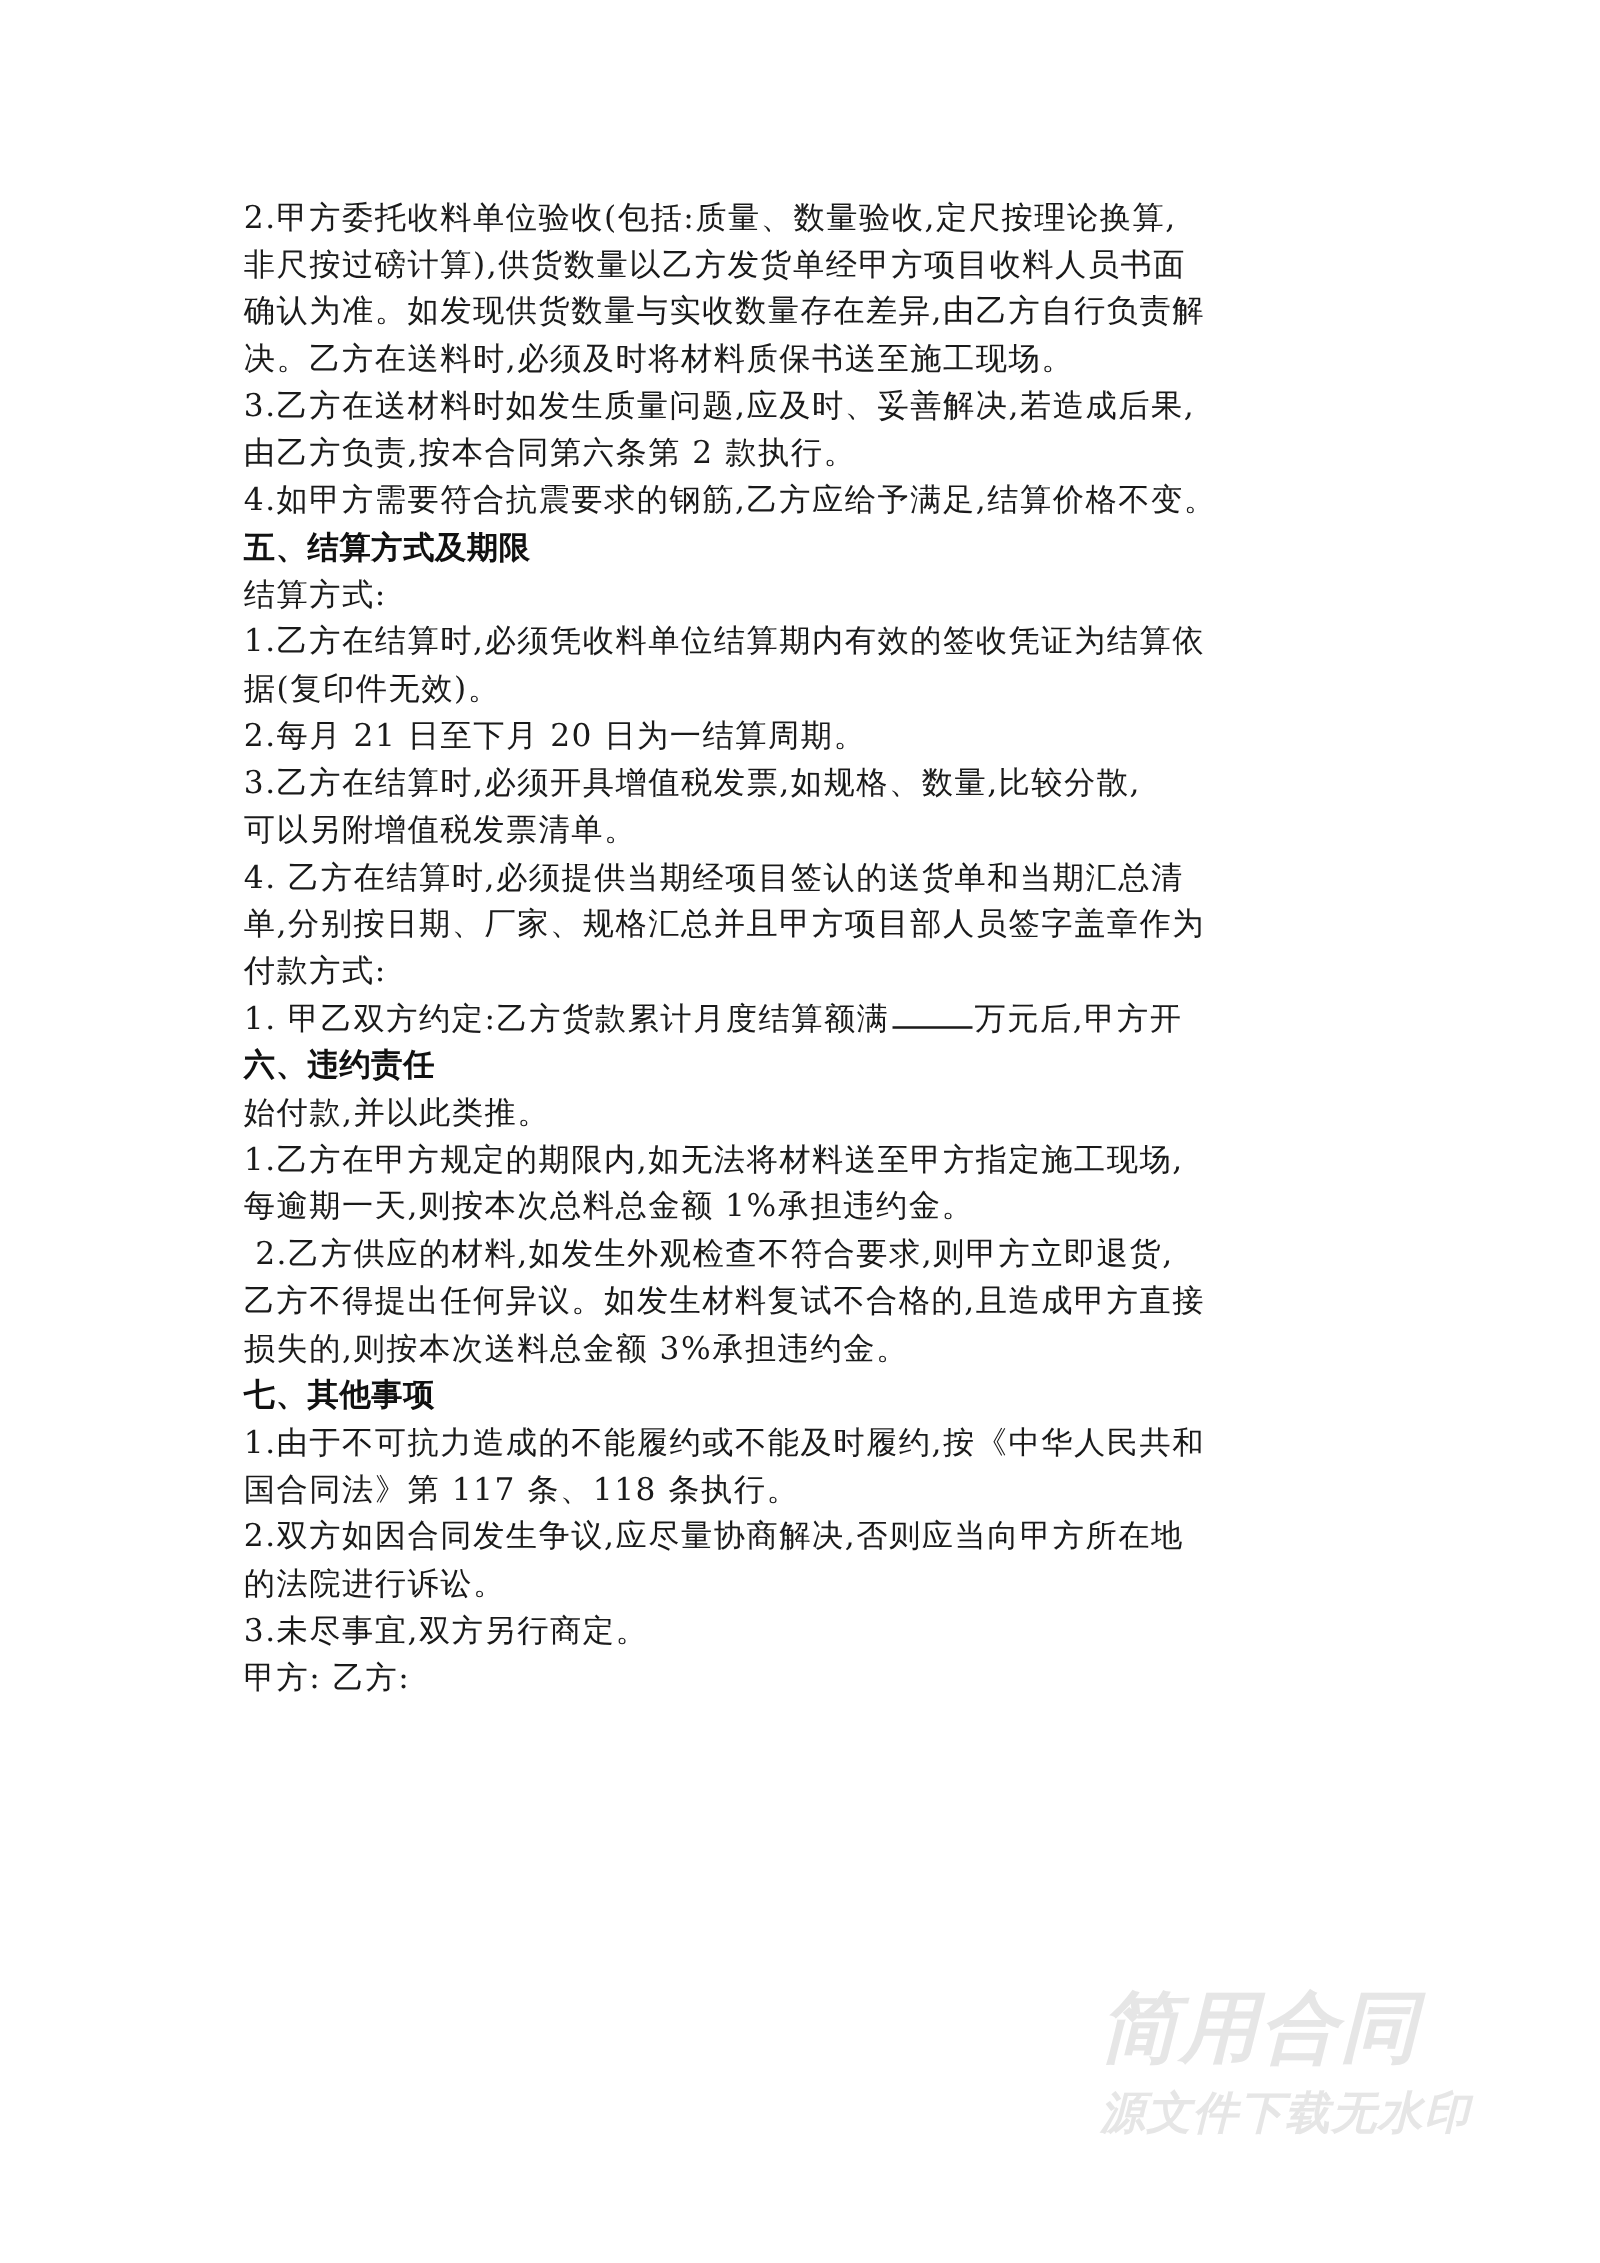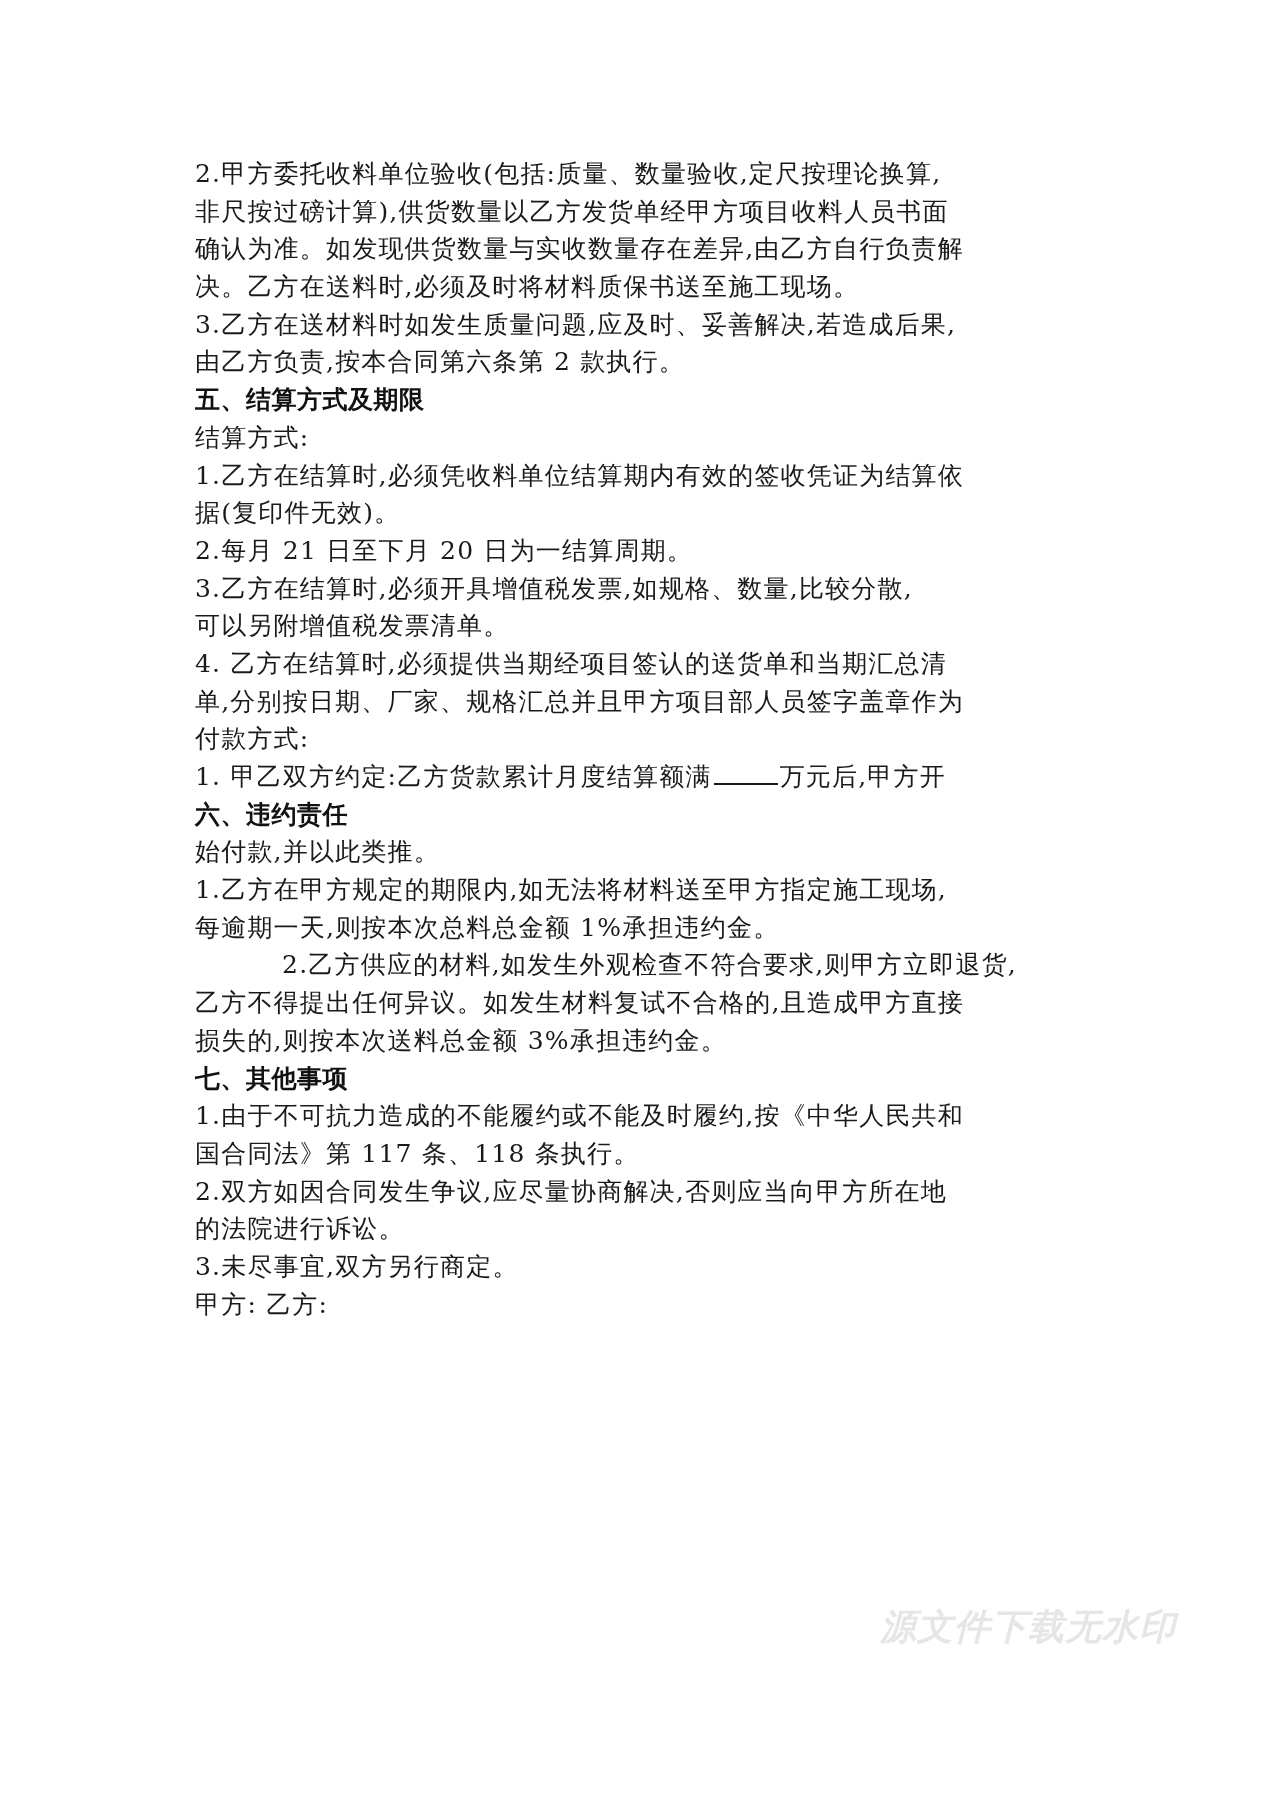--- a/index.html
+++ b/index.html
@@ -35,49 +35,51 @@
 
 <div class="page">
   <div class="content">
 
     <span class="line">2.甲方委托收料单位验收(包括:质量、数量验收,定尺按理论换算,</span>
     <span class="line">非尺按过磅计算),供货数量以乙方发货单经甲方项目收料人员书面</span>
     <span class="line">确认为准。如发现供货数量与实收数量存在差异,由乙方自行负责解</span>
     <span class="line">决。乙方在送料时,必须及时将材料质保书送至施工现场。</span>
     <span class="line">3.乙方在送材料时如发生质量问题,应及时、妥善解决,若造成后果,</span>
     <span class="line">由乙方负责,按本合同第六条第 2 款执行。</span>
+    <span class="line">4.如甲方需要符合抗震要求的钢筋,乙方应给予满足,结算价格不变。</span>
 
     <span class="line heading">五、结算方式及期限</span>
     <span class="line">结算方式:</span>
     <span class="line">1.乙方在结算时,必须凭收料单位结算期内有效的签收凭证为结算依</span>
     <span class="line">据(复印件无效)。</span>
     <span class="line">2.每月 21 日至下月 20 日为一结算周期。</span>
     <span class="line">3.乙方在结算时,必须开具增值税发票,如规格、数量,比较分散,</span>
     <span class="line">可以另附增值税发票清单。</span>
     <span class="line">4. 乙方在结算时,必须提供当期经项目签认的送货单和当期汇总清</span>
     <span class="line">单,分别按日期、厂家、规格汇总并且甲方项目部人员签字盖章作为</span>
     <span class="line">付款方式:</span>
 
     <span class="line">
       <span>1. 甲乙双方约定:乙方货款累计月度结算额满</span><span class="blank"></span><span>万元后,甲方开</span>
     </span>
     <span class="line heading">六、违约责任</span>
 
     <span class="line">始付款,并以此类推。</span>
     <span class="line">1.乙方在甲方规定的期限内,如无法将材料送至甲方指定施工现场,</span>
     <span class="line">每逾期一天,则按本次总料总金额 1%承担违约金。</span>
-    <span class="line" style="white-space:pre;text-align:center;"> 2.乙方供应的材料,如发生外观检查不符合要求,则甲方立即退货,</span>
+    <span class="line" style="white-space:pre;"> 2.乙方供应的材料,如发生外观检查不符合要求,则甲方立即退货,</span>
     <span class="line">乙方不得提出任何异议。如发生材料复试不合格的,且造成甲方直接</span>
     <span class="line">损失的,则按本次送料总金额 3%承担违约金。</span>
 
     <span class="line heading">七、其他事项</span>
     <span class="line">1.由于不可抗力造成的不能履约或不能及时履约,按《中华人民共和</span>
     <span class="line">国合同法》第 117 条、118 条执行。</span>
     <span class="line">2.双方如因合同发生争议,应尽量协商解决,否则应当向甲方所在地</span>
     <span class="line">的法院进行诉讼。</span>
     <span class="line">3.未尽事宜,双方另行商定。</span>
     <span class="line">甲方: 乙方:</span>
   </div>
 
   <div class="watermark">
+    <div class="wm-main">简用合同</div>
     <div class="wm-sub">源文件下载无水印</div>
   </div>
 </div>
 
 </body></html>

